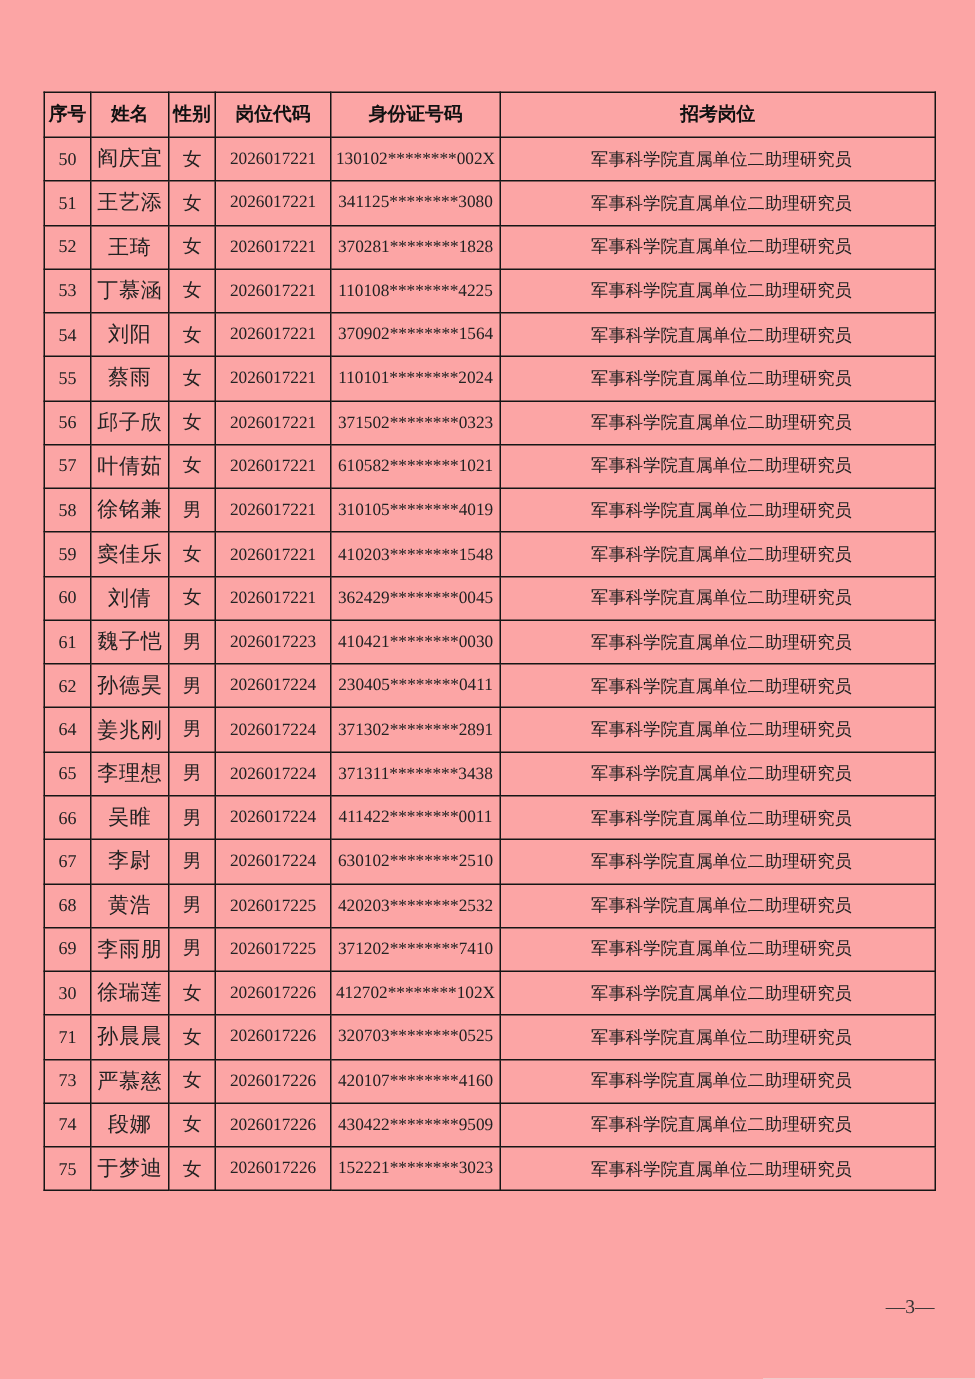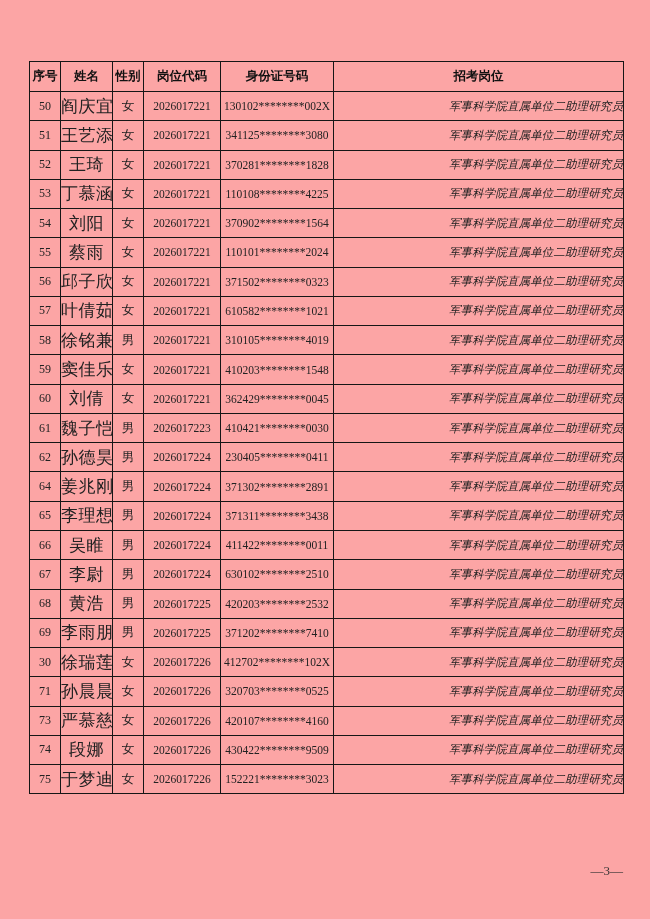--- a/index.html
+++ b/index.html
@@ -36,30 +36,29 @@
     white-space: nowrap;
   }
   table.roster thead tr { height: 30px; }
   table.roster thead th {
     font-weight: bold;
     font-size: 12.5px;
     color: #111;
   }
   table.roster tbody tr { height: 29.27px; }
   table.roster tbody td { font-size: 12px; color: #222; }
-  table.roster tbody td.cell-name   { font-size: 17px; letter-spacing: 0.5px; font-family: Liberation Serif, serif; }
+  table.roster tbody td.cell-name   { font-size: 14px; letter-spacing: 0.5px; font-family: Liberation Serif, serif; }
   table.roster tbody td.cell-gender { font-size: 12.5px; }
   table.roster tbody td.cell-code   { font-size: 11.5px; }
   table.roster tbody td.cell-id     { font-size: 11.5px; }
   table.roster tbody td.cell-pos {
-    text-align: right;
+    text-align: center;
     padding-left: 5px;
     font-size: 11.5px;
     letter-spacing: 0.1px;
-    font-style: italic;
   }
   .page-footer {
     position: absolute;
     top: 863px;
     right: 27px;
     font-size: 13px;
     color: #333;
     font-family: "Liberation Serif", "DejaVu Serif", serif;
   }
 </style>

